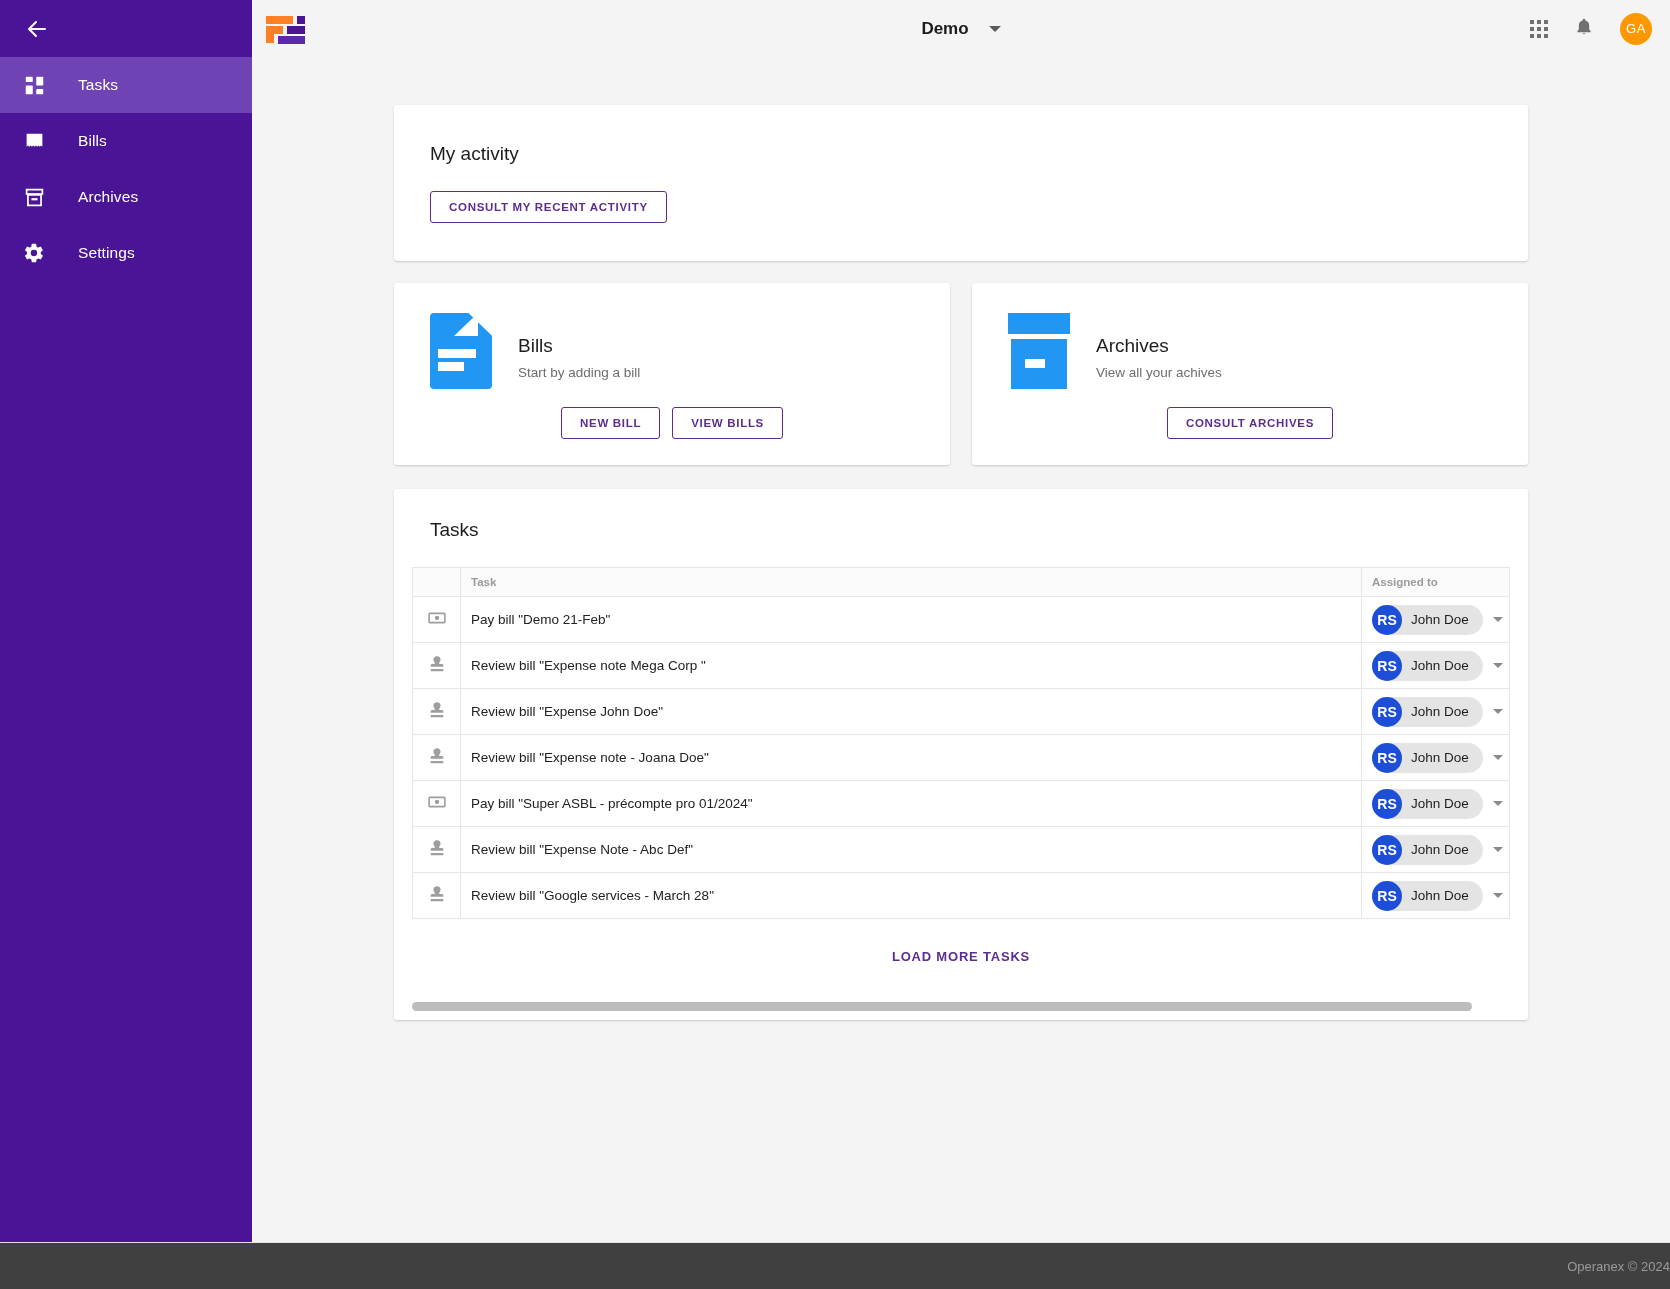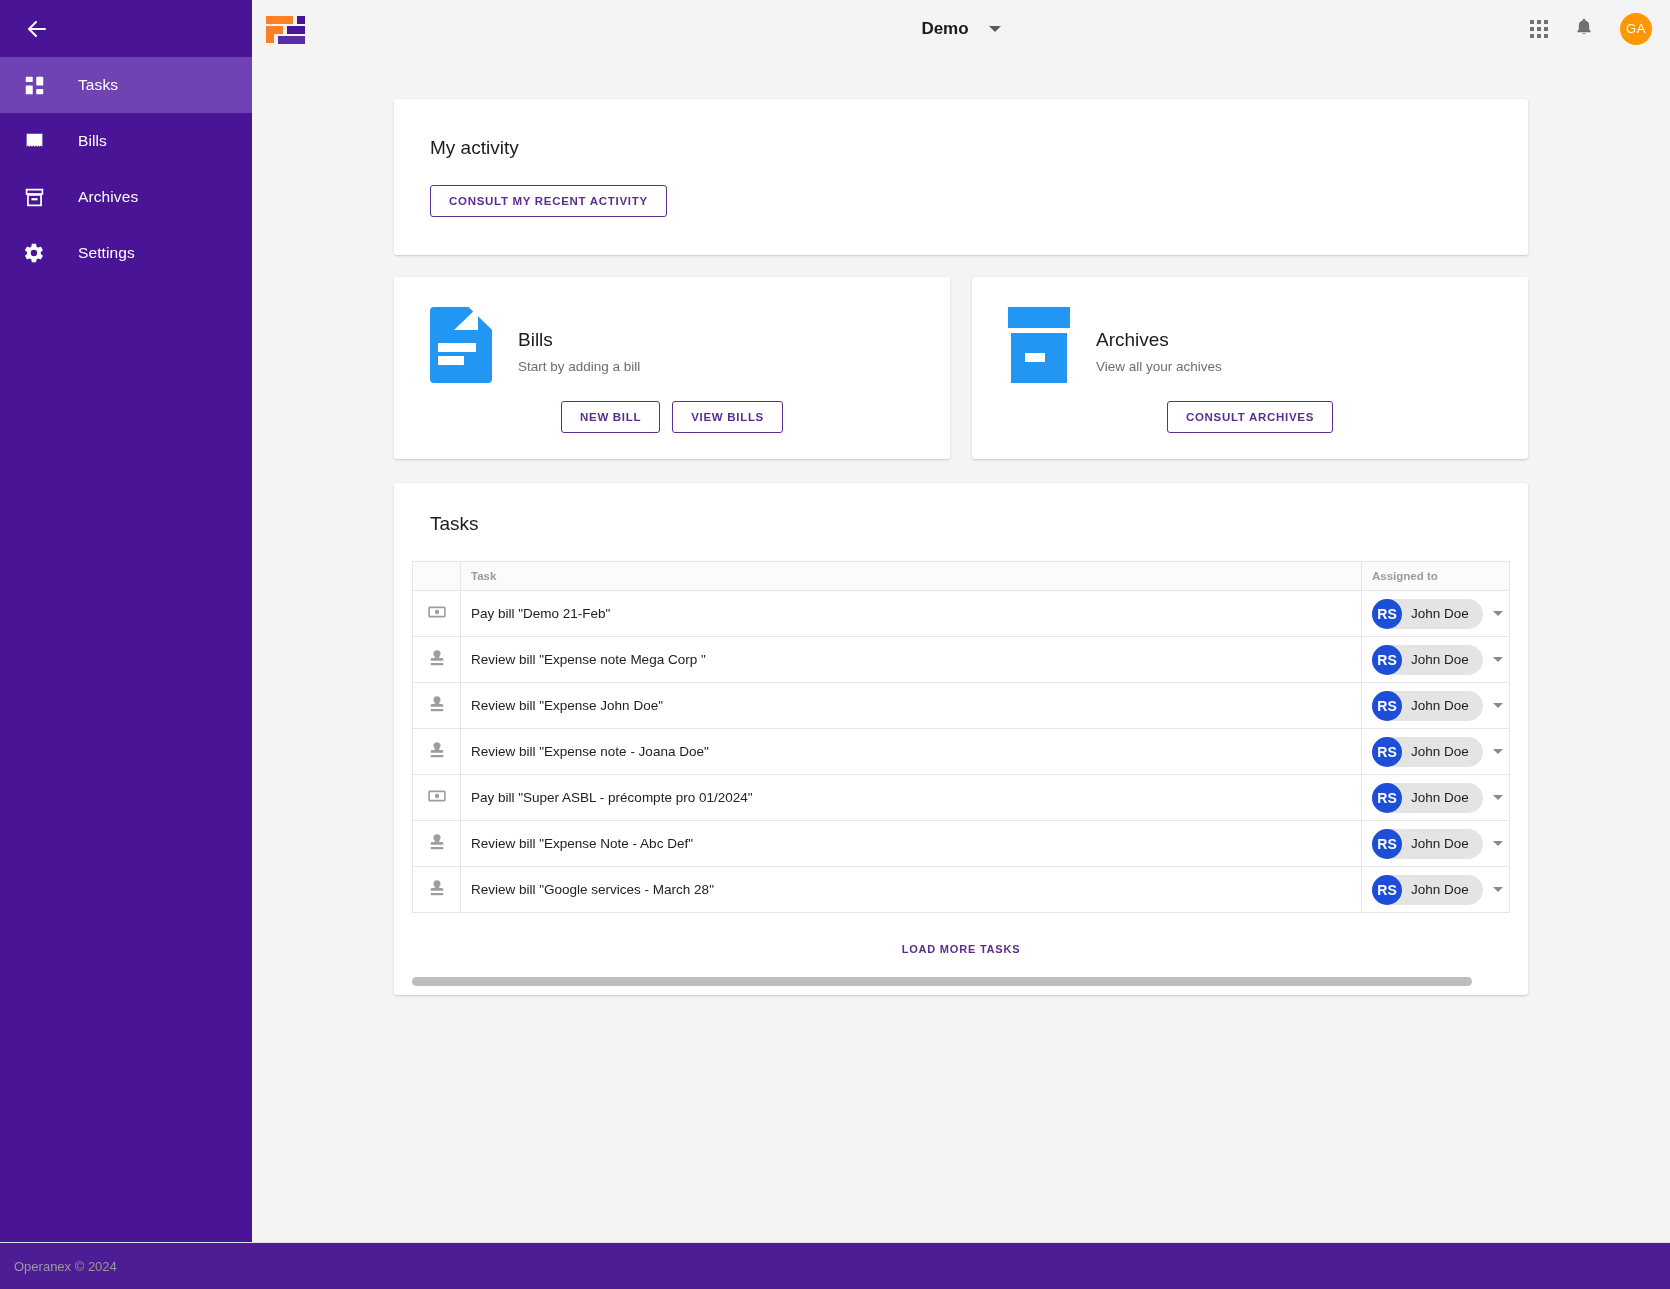--- a/index.html
+++ b/index.html
@@ -84,21 +84,21 @@
   .bell { cursor: pointer; }
   .avatar {
     width: 32px; height: 32px; border-radius: 50%;
     background: #ff9800; color: #fff;
     display: flex; align-items: center; justify-content: center;
     font-size: 13px; letter-spacing: .5px; cursor: pointer;
   }
 
   
   .main { flex: 1 1 auto; overflow: hidden; background: #f4f4f4; padding: 32px 0 0 0; }
-  .wrap { width: 1134px; margin: 10px auto; }
+  .wrap { width: 1134px; margin: 16px auto; }
 
   .card {
     background: #fff; border-radius: 3px;
     box-shadow: 0 1px 3px rgba(0,0,0,.13), 0 1px 1px rgba(0,0,0,.06);
   }
 
   
   .activity { padding: 38px 36px 38px 36px; margin-bottom: 22px; }
   .activity h2 { font-size: 19px; font-weight: normal; color: #1d1d1d; margin-bottom: 26px; }
 
@@ -175,32 +175,32 @@
   }
   .chip-name { font-size: 13.5px; color: #1d1d1d; margin-left: 9px; white-space: nowrap; }
   .assign-cell { display: flex; align-items: center; gap: 10px; }
   .row-caret {
     width: 0; height: 0; flex: 0 0 auto;
     border-left: 5px solid transparent; border-right: 5px solid transparent;
     border-top: 5px solid #8a8a8a; cursor: pointer;
   }
 
   .load-more {
-    text-align: center; padding: 30px 0 22px 0;
-    color: #5c2d91; font-size: 11px; font-weight: bold; letter-spacing: .8px;
+    text-align: center; padding: 30px 0 38px 0;
+    color: #5c2d91; font-size: 13px; font-weight: bold; letter-spacing: .8px;
     cursor: pointer;
   }
   .hscroll-track { padding: 0 18px 9px 18px; }
   .hscroll-thumb { height: 9px; border-radius: 5px; background: #bdbdbd; width: 96.5%; cursor: pointer; }
 
   
   .footer {
     height: 47px; flex: 0 0 47px;
-    background: #4c1d95; border-top: 1px solid #e2e2e2;
-    display: flex; align-items: center; padding-left: 14px;
+    background: #404040; border-top: 1px solid #e2e2e2;
+    display: flex; align-items: center; padding-left: 14px; justify-content: flex-end;
   }
   .footer span { font-size: 13px; color: #9a9a9a; }
 </style>
 </head>
 <body>
 
 <div class="app">
   <div class="body-row">
 
     <nav class="sidebar">

